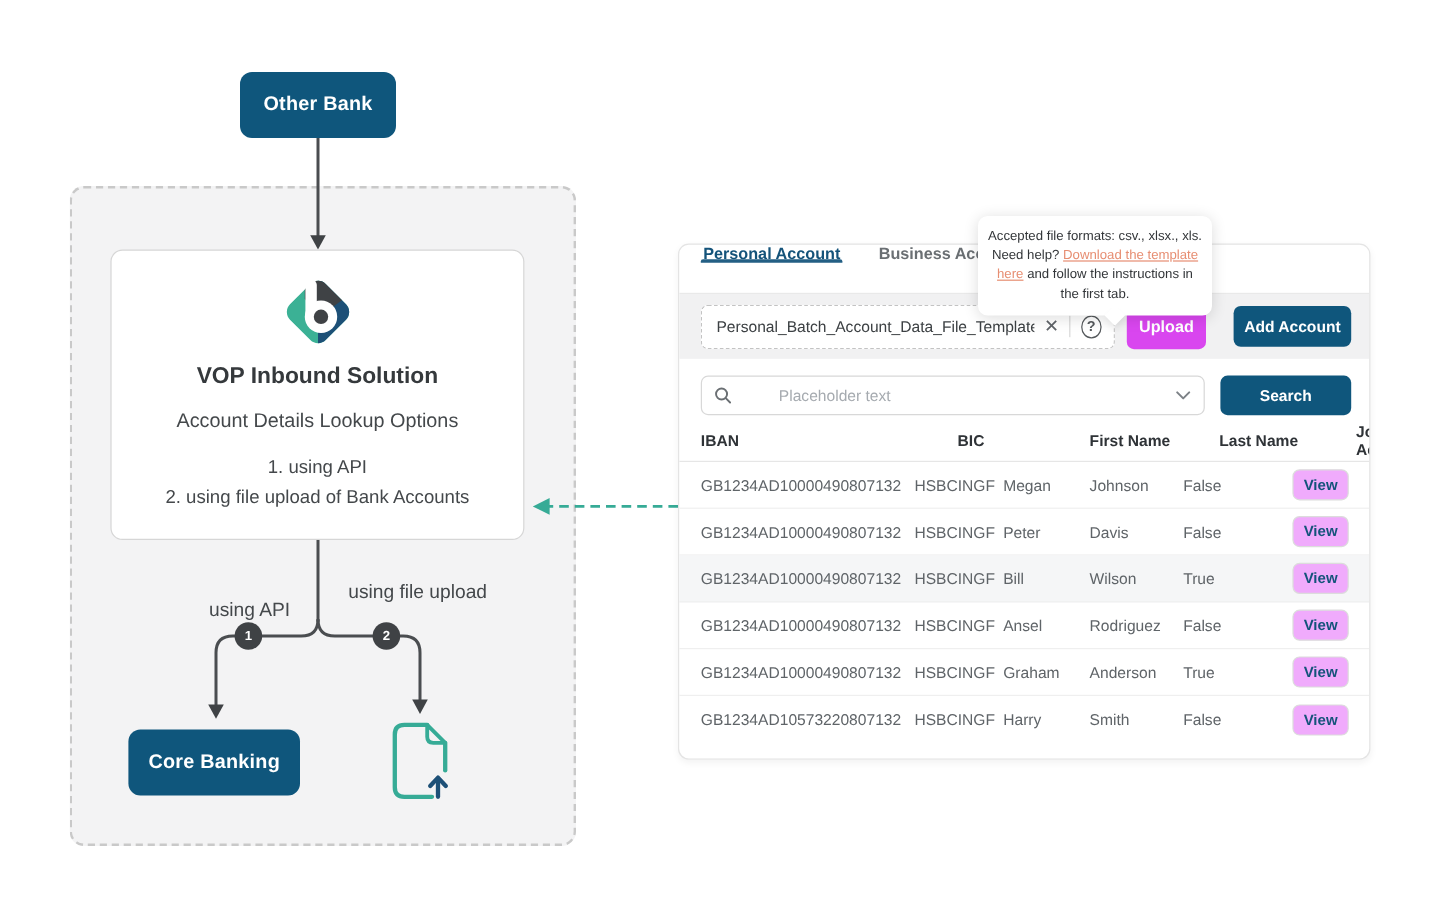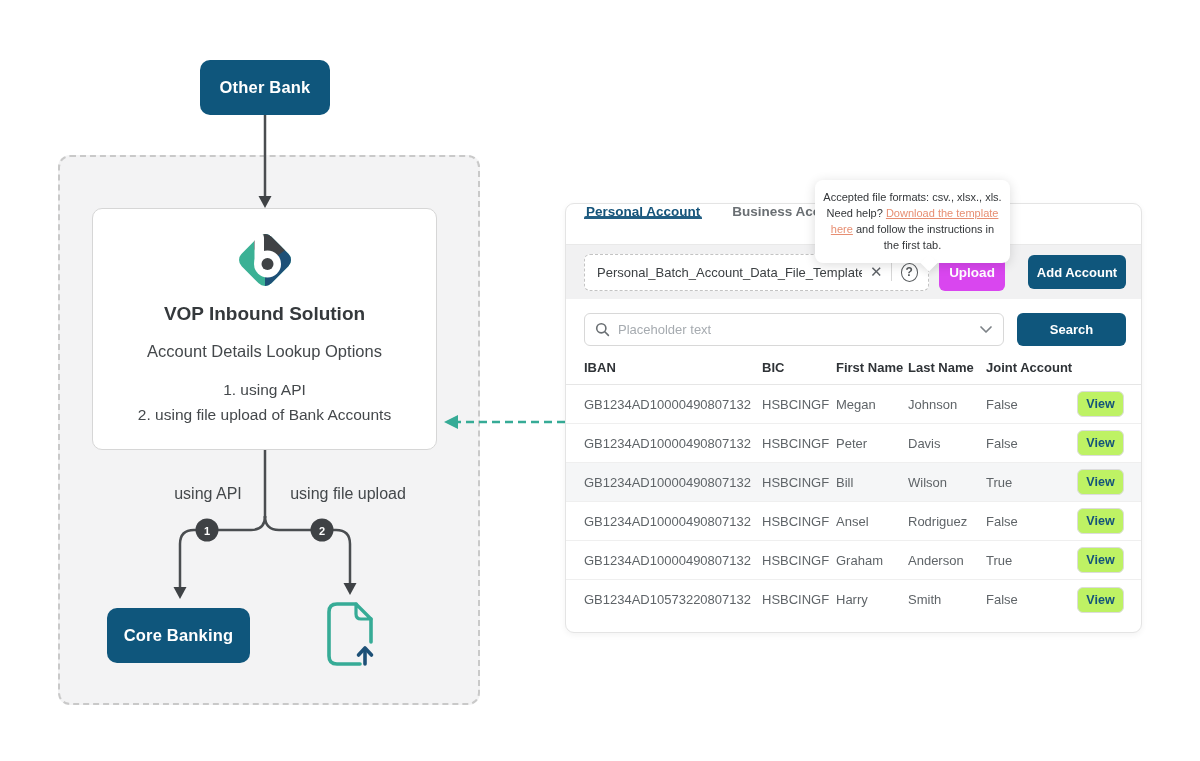--- a/index.html
+++ b/index.html
@@ -66,36 +66,36 @@
     margin-left:9px; width:19px; height:19px; border:1.5px solid #55595c; border-radius:50%;
     font-size:12px; font-weight:700; color:#55595c; display:flex; align-items:center; justify-content:center; cursor:pointer;
   }
   .btn { border:none; border-radius:6px; font-family:inherit; font-weight:700; cursor:pointer; }
   .btn-upload { margin-left:10px; width:66px; height:37px; background:#d946ef; color:#fff; font-size:13.5px; }
   .btn-add { margin-left:auto; width:98px; height:34px; background:#0f567c; color:#fff; font-size:13px; }
 
   .search-row { display:flex; align-items:center; padding:14px 15px 0 18px; }
   .search-box {
     width:420px; height:33px; border:1px solid #d8d8d8; border-radius:6px;
-    display:flex; align-items:center; padding:0 10px; background:#fff;
+    display:flex; align-items:center; padding:0 10px; background:#fff;gap:31px;
   }
   .search-box input { border:none; outline:none; flex:1; font-size:13px; font-family:inherit; color:#3c4043; background:transparent; margin-left:8px; }
   .search-box input::placeholder { color:#a6abb0; }
   .btn-search { margin-left:auto; width:109px; height:33px; background:#0f567c; color:#fff; font-size:13px; }
 
   .table { margin-top:4px; }
   .t-row {
     display:grid; grid-template-columns:178px 74px 72px 78px 1fr auto;
     align-items:center; padding:0 17px 0 18px; height:39px; font-size:13px; color:#5f6468;
     border-bottom:1px solid #efefef;
   }
-  .t-head { height:35px; font-weight:700; color:#2f3337; font-size:13px; border-bottom:1px solid #e6e6e6; }
+  .t-head { height:35px; font-weight:700; color:#2f3337; font-size:13px; border-bottom:1px solid #e6e6e6;gap:36px; }
   .t-row.striped { background:#f5f6f7; }
   .t-row:last-child { border-bottom:none; }
-  .btn-view { width:47px; height:26px; background:#bef264; border:1px solid #dcdcdc; border-radius:6px; color:#14537a; font-size:12.5px; font-weight:700; }
+  .btn-view { width:47px; height:26px; background:#f0abfc; border:1px solid #dcdcdc; border-radius:6px; color:#14537a; font-size:12.5px; font-weight:700; }
 
   
   .tooltip {
     left:815px; top:180px; width:195px; z-index:5;
     background:#ffffff; border-radius:8px; box-shadow:0 2px 12px rgba(0,0,0,.14);
     padding:9px 8px 10px; font-size:11px; line-height:16px; color:#333639; text-align:center;
   }
   .tooltip .tip-link { color:#e78e72; text-decoration:underline; cursor:pointer; }
   .tooltip::after {
     content:""; position:absolute; left:108px; bottom:-6px; width:12px; height:12px;
@@ -145,21 +145,21 @@
     <circle cx="39.5" cy="41" r="6" fill="#3f4245"></circle>
   </svg>
   <div class="vop-title">VOP Inbound Solution</div>
   <div class="vop-subtitle">Account Details Lookup Options</div>
   <div class="vop-options">
     <div>1. using API</div>
     <div>2. using file upload of Bank Accounts</div>
   </div>
 </div>
 
-<div class="abs branch-label" style="left:208px; top:485px;">using API</div>
+<div class="abs branch-label" style="left:208px; top:500px;">using API</div>
 <div class="abs branch-label" style="left:348px; top:485px;">using file upload</div>
 <div class="abs branch-badge" style="left:207px; top:530px;">1</div>
 <div class="abs branch-badge" style="left:322px; top:530px;">2</div>
 
 <div class="abs node-box core-banking">
   <span>Core Banking</span>
 </div>
 
 <svg class="abs file-upload-icon" width="56" height="72" viewBox="0 0 56 72">
   <path d="M34,6 H15 Q7,6 7,14 V58 Q7,66 15,66 H38" fill="none" stroke="#36ab96" stroke-width="3.6" stroke-linecap="round" stroke-linejoin="round"></path>

